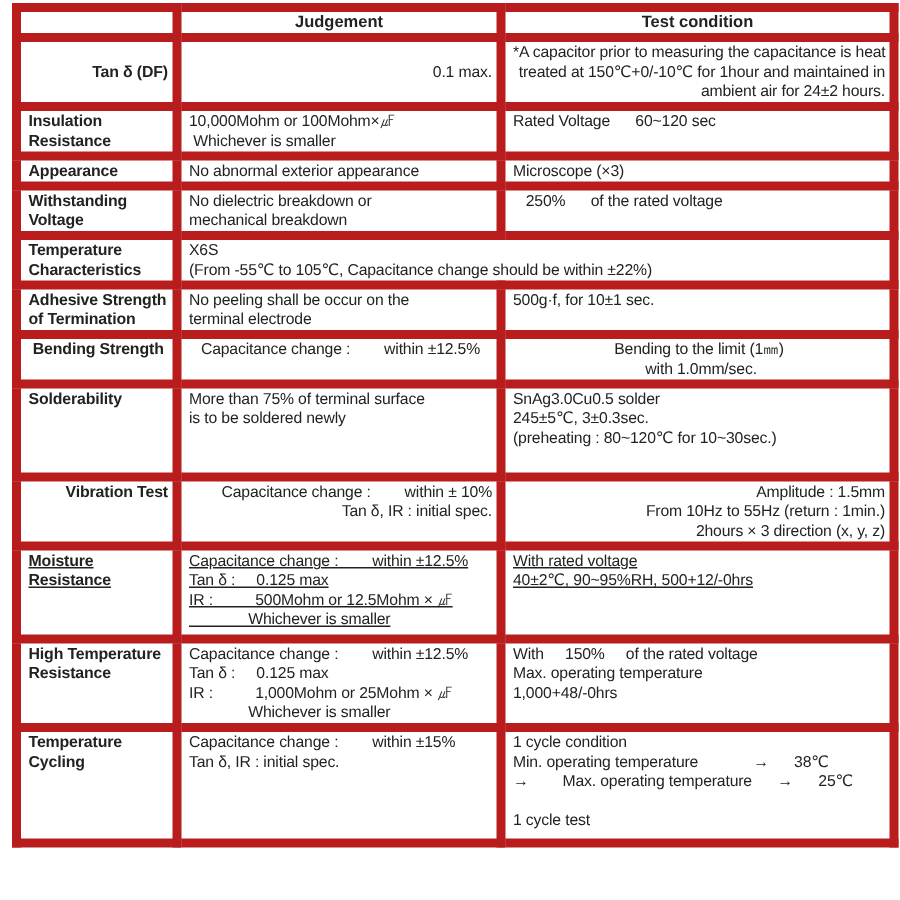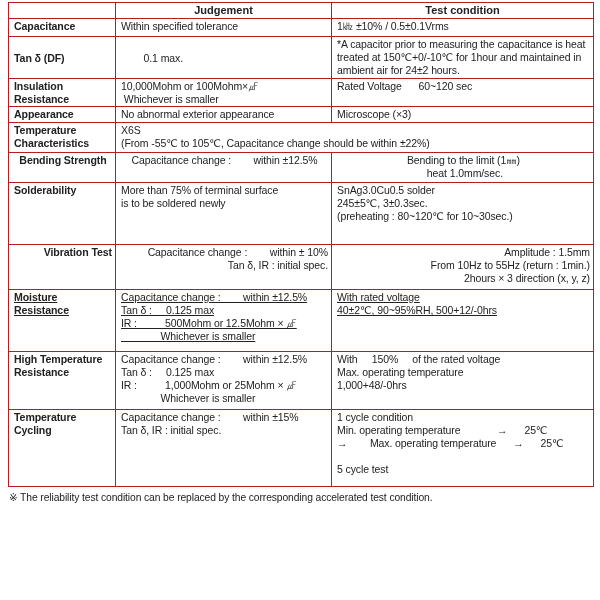--- a/index.html
+++ b/index.html
@@ -5,31 +5,31 @@
   * { box-sizing: border-box; }
   html, body { margin: 0; padding: 0; }
   body {
     width: 600px; height: 600px; background: #ffffff;
     font-family: "Liberation Sans", "DejaVu Sans", sans-serif;
     color: #222222;
   }
   .page { padding: 2px 7px 0 8px; }
   table.spec { border-collapse: collapse; table-layout: fixed; width: 585px; }
   .spec td, .spec th {
-    border: 1px solid #b91c1c;
+    border: 6px solid #b91c1c;
     vertical-align: top;
     padding: 1px 3px 0 5px;
     overflow: hidden;
   }
   .spec th { font-size: 11px; font-weight: bold; text-align: center; padding: 1px 2px; height: 16px; }
   .line { font-size: 10.5px; line-height: 13px; min-height: 13px; white-space: pre; letter-spacing: -0.1px; }
   td.lbl .line { font-weight: bold; font-size: 10.6px; }
   td.vc { vertical-align: middle; }
   tr.r0 td { height: 18px; }
-  tr.r1 td { height: 42px; }
+  tr.r1 td { height: 42px; text-align: right; }
   tr.r2 td { height: 27px; margin-top: 12px; }
   tr.r3 td { height: 16px; }
   tr.r4 td { height: 30px; }
   tr.r5 td { height: 30px; }
   tr.r6 td { height: 32px; }
   tr.r7 td { height: 30px; text-align: center; }
   tr.r8 td { height: 62px; margin-top: 40px; }
   tr.r9 td { height: 33px; }
   tr.r10 td { height: 45px; text-align: right; }
   tr.r11 td { height: 62px; text-decoration: underline; }
@@ -47,31 +47,20 @@
         <col style="width:216px">
         <col style="width:262px">
     </colgroup>
     <tbody>
         <tr class="hdr">
       <th></th>
       <th>Judgement</th>
       <th>Test condition</th>
     </tr>
 
-    <tr class="r0">
-      <td class="lbl">
-        <div class="line">Capacitance</div>
-      </td>
-      <td>
-        <div class="line">Within specified tolerance</div>
-      </td>
-      <td>
-        <div class="line">1㎑ ±10% / 0.5±0.1Vrms</div>
-      </td>
-    </tr>
 
     <tr class="r1">
       <td class="lbl vc">
         <div class="line">Tan δ (DF)</div>
       </td>
       <td class="vc">
         <div class="line">        0.1 max.</div>
       </td>
       <td>
         <div class="line">*A capacitor prior to measuring the capacitance is heat</div>
@@ -99,43 +88,69 @@
         <div class="line">Appearance</div>
       </td>
       <td>
         <div class="line">No abnormal exterior appearance</div>
       </td>
       <td>
         <div class="line">Microscope (×3)</div>
       </td>
     </tr>
 
+    <tr class="r4">
+      <td class="lbl">
+        <div class="line">Withstanding</div>
+        <div class="line">Voltage</div>
+      </td>
+      <td>
+        <div class="line">No dielectric breakdown or</div>
+        <div class="line">mechanical breakdown</div>
+      </td>
+      <td>
+        <div class="line">   250%      of the rated voltage</div>
+      </td>
+    </tr>
 
     <tr class="r5">
       <td class="lbl">
         <div class="line">Temperature</div>
         <div class="line">Characteristics</div>
       </td>
       <td colspan="2">
         <div class="line">X6S</div>
         <div class="line">(From -55℃ to 105℃, Capacitance change should be within ±22%)</div>
       </td>
     </tr>
 
+    <tr class="r6">
+      <td class="lbl">
+        <div class="line">Adhesive Strength</div>
+        <div class="line">of Termination</div>
+      </td>
+      <td>
+        <div class="line">No peeling shall be occur on the</div>
+        <div class="line">terminal electrode</div>
+      </td>
+      <td>
+        <div class="line">500g·f, for 10±1 sec.</div>
+      </td>
+    </tr>
 
     <tr class="r7">
       <td class="lbl">
         <div class="line">Bending Strength</div>
       </td>
       <td>
         <div class="line">Capacitance change :        within ±12.5%</div>
       </td>
       <td>
         <div class="line">Bending to the limit (1㎜)</div>
-        <div class="line"> heat 1.0mm/sec.</div>
+        <div class="line"> with 1.0mm/sec.</div>
       </td>
     </tr>
 
     <tr class="r8">
       <td class="lbl">
         <div class="line">Solderability</div>
       </td>
       <td>
         <div class="line">More than 75% of terminal surface</div>
         <div class="line">is to be soldered newly</div>
@@ -202,23 +217,22 @@
       <td class="lbl">
         <div class="line">Temperature</div>
         <div class="line">Cycling</div>
       </td>
       <td>
         <div class="line">Capacitance change :        within ±15%</div>
         <div class="line">Tan δ, IR : initial spec.</div>
       </td>
       <td>
         <div class="line">1 cycle condition</div>
-        <div class="line">Min. operating temperature             →      25℃</div>
+        <div class="line">Min. operating temperature             →      38℃</div>
         <div class="line">→        Max. operating temperature      →      25℃</div>
         <div class="line"></div>
-        <div class="line">5 cycle test</div>
+        <div class="line">1 cycle test</div>
       </td>
     </tr>
   </tbody>
     </table>
 
-  <div class="footnote">※ The reliability test condition can be replaced by the corresponding accelerated test condition.</div>
 </div>
 
 </body></html>

